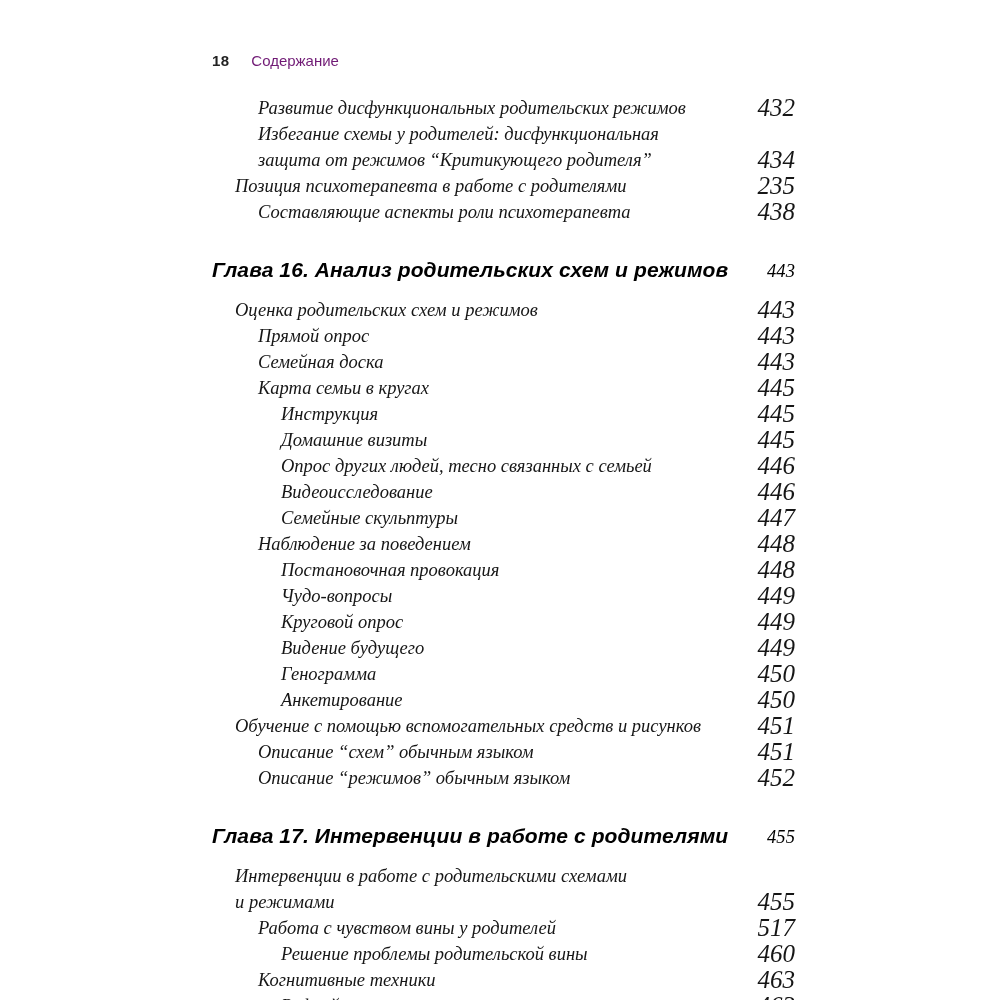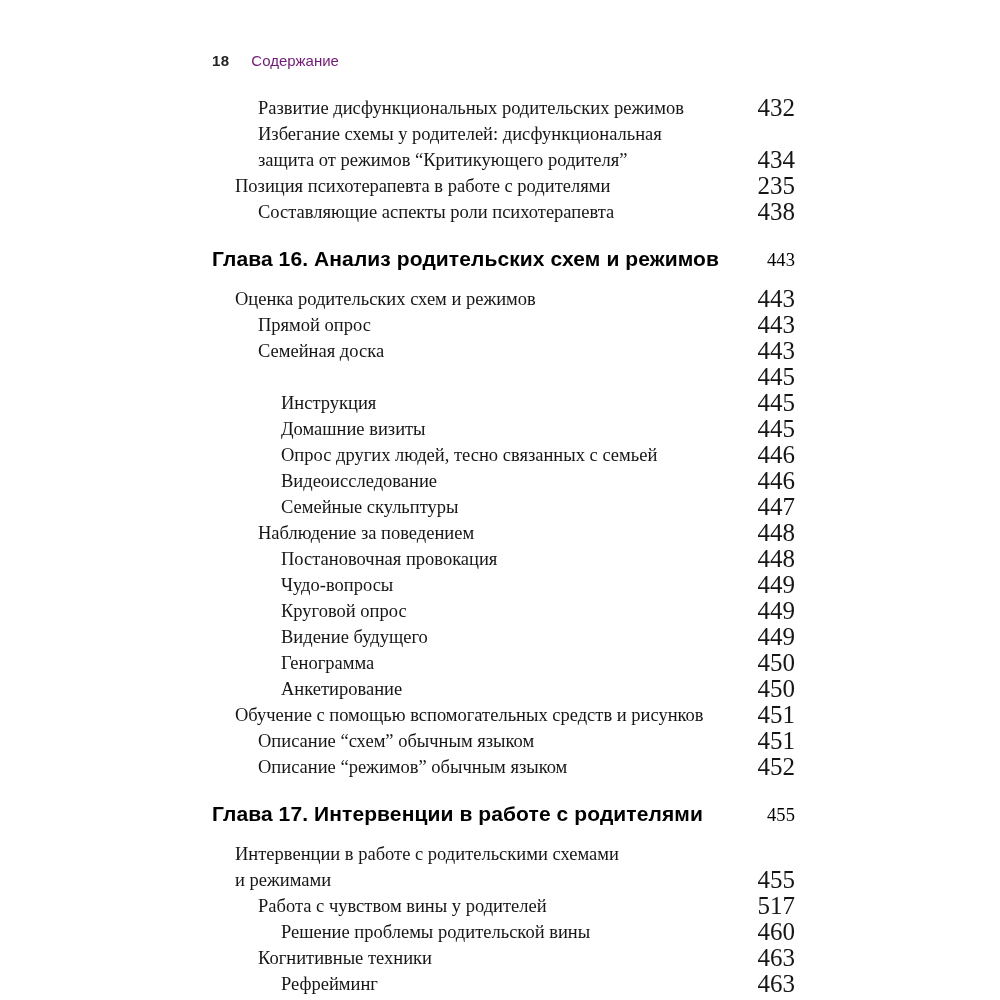--- a/index.html
+++ b/index.html
@@ -38,20 +38,21 @@
     color: #701a75;
   }
   .toc {
     width: 100%;
   }
   .row {
     display: flex;
     align-items: flex-end;
     font-size: 18.5px;
     line-height: 26px;
+    font-style: italic;
   }
   .row .t {
     display: block;
   }
   .row .ln {
     display: block;
   }
   .row .pg {
     margin-left: auto;
     padding-left: 14px;
@@ -61,21 +62,21 @@
   }
   .lvl1 { padding-left: 23px; }
   .lvl2 { padding-left: 46px; }
   .lvl3 { padding-left: 69px; text-align: right; }
   .heading {
     font-family: "Liberation Sans", sans-serif;
     font-weight: 700;
     font-size: 21px;
     line-height: 28px;
     color: #000000;
-    margin-top: 20px;
+    margin-top: 31px;
     margin-bottom: 13px;
     letter-spacing: 0.1px;
   }
   .heading .pg {
     font-family: "Liberation Serif", serif;
     font-weight: 400;
     font-size: 18.5px;
   }
 </style>
 </head>
@@ -127,20 +128,21 @@
       <span class="t">Прямой опрос</span>
       <span class="pg">443</span>
     </div>
 
     <div class="row lvl2">
       <span class="t">Семейная доска</span>
       <span class="pg">443</span>
     </div>
 
     <div class="row lvl2">
+      <span class="t">Карта семьи в кругах</span>
       <span class="pg">445</span>
     </div>
 
     <div class="row lvl3">
       <span class="t">Инструкция</span>
       <span class="pg">445</span>
     </div>
 
     <div class="row lvl3">
       <span class="t">Домашние визиты</span>

